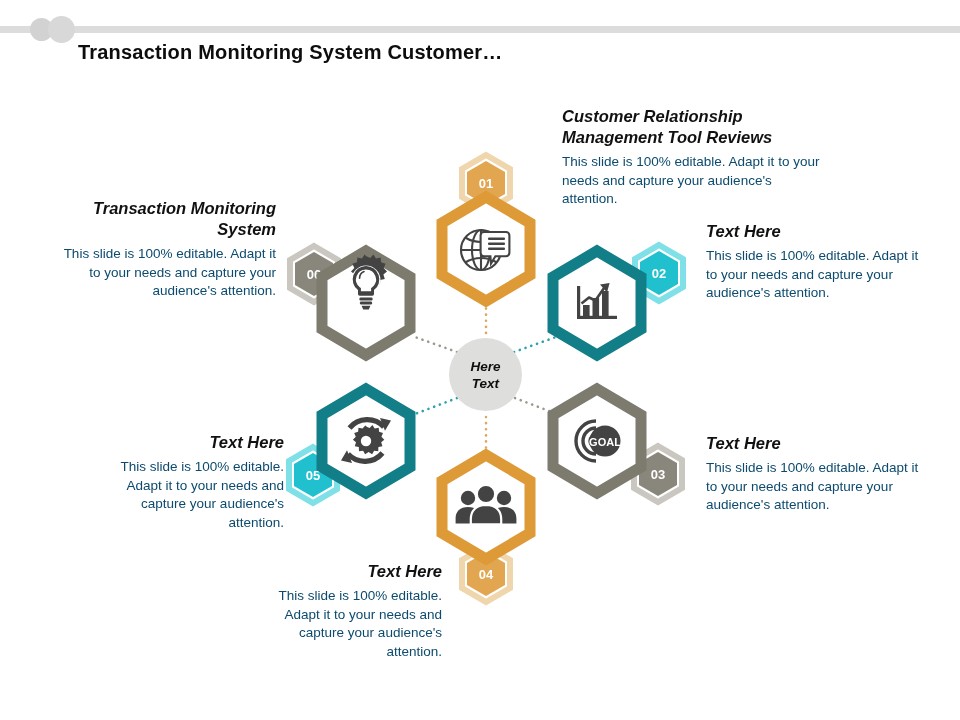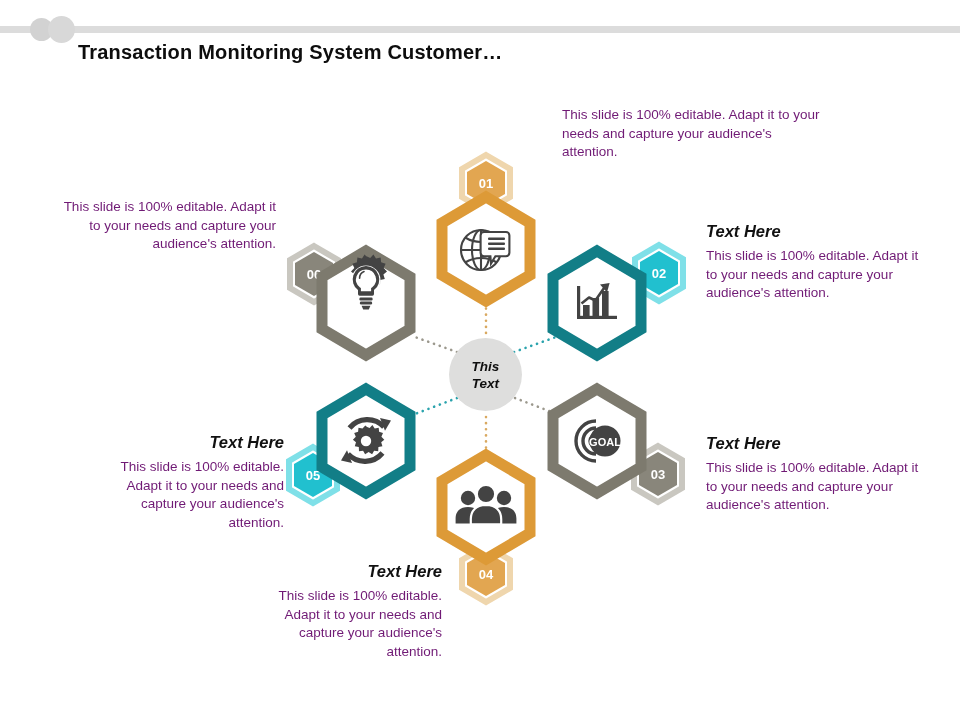--- a/index.html
+++ b/index.html
@@ -51,21 +51,21 @@
   .tblock .t-head {
     font-size: 16.5px;
     font-weight: bold;
     font-style: italic;
     color: #111111;
     line-height: 21px;
     margin-bottom: 5px;
   }
   .tblock .t-body {
     font-size: 13.5px;
-    color: #701a75;
+    color: #0c4a6e;
     line-height: 18.5px;
   }
   .align-right { text-align: right; }
   .align-left  { text-align: left; }
 
   #block-crm   { left: 562px; top: 106px; width: 262px; }
   #block-tms   { left: 58px;  top: 198px; width: 218px; }
   #block-r1    { left: 706px; top: 221px; width: 215px; }
   #block-r2    { left: 706px; top: 433px; width: 215px; }
   #block-l1    { left: 86px;  top: 432px; width: 198px; }
@@ -262,30 +262,32 @@
                -4.0,-0.9 1.2,-3.9 -3.1,-2.6 2.9,-2.9 -1.6,-3.7 3.9,-1.3 0.4,-4.1 4.0,0.8 2.8,-3.1 3.6,3.1 Z"></path>
       <circle cx="366" cy="441" r="5.2" fill="#ffffff"></circle>
     </g>
   </g>
 
 </svg>
 </div>
 
 <div id="center-hub">
   <div class="hub-text">
-    <span>This</span><br>
+    <span>Here</span><br>
     <span>Text</span>
   </div>
 </div>
 
 <div class="tblock align-left" id="block-crm">
+  <div class="t-head">Customer Relationship Management Tool Reviews</div>
   <div class="t-body">This slide is 100% editable. Adapt it to your needs and capture your audience's attention.</div>
 </div>
 
 <div class="tblock align-right" id="block-tms">
+  <div class="t-head">Transaction Monitoring System</div>
   <div class="t-body">This slide is 100% editable. Adapt it to your needs and capture your audience's attention.</div>
 </div>
 
 <div class="tblock align-left" id="block-r1">
   <div class="t-head">Text Here</div>
   <div class="t-body">This slide is 100% editable. Adapt it to your needs and capture your audience's attention.</div>
 </div>
 
 <div class="tblock align-left" id="block-r2">
   <div class="t-head">Text Here</div>

